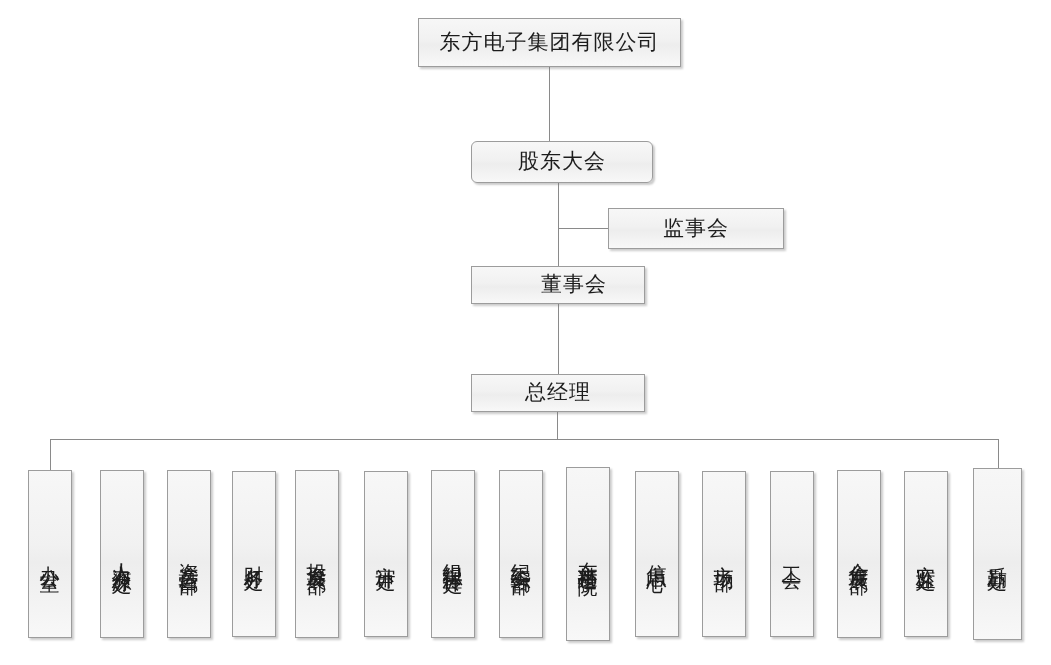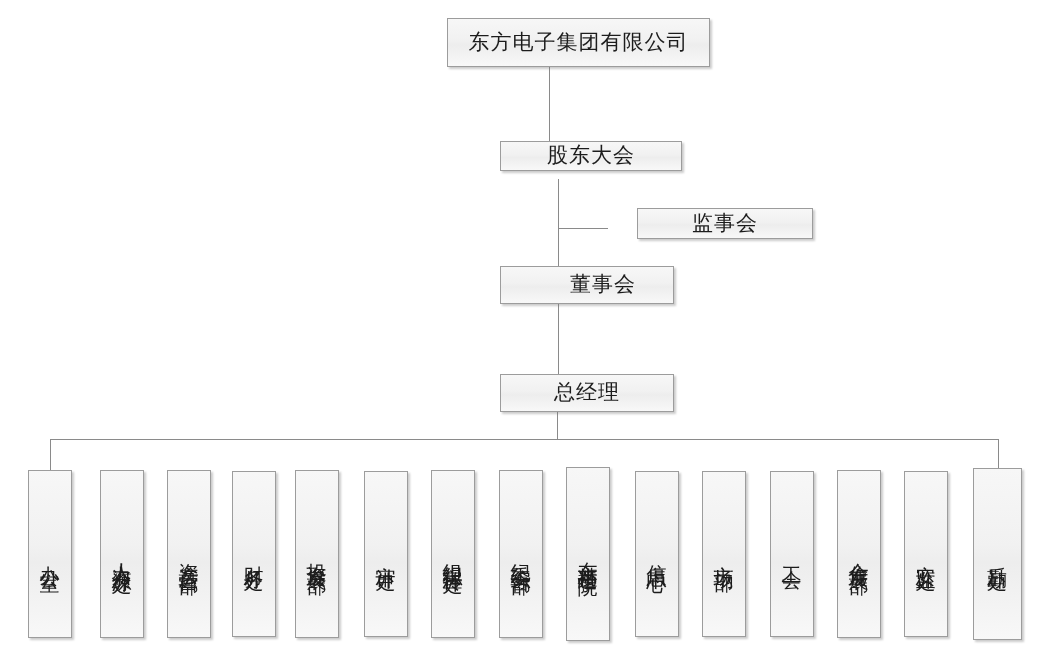--- a/index.html
+++ b/index.html
@@ -32,21 +32,20 @@
     justify-content: center;
     text-align: center;
     line-height: 1.12;
     color: #1c1c1c;
   }
 
   
   .node.horiz {
     font-size: 21px;
     letter-spacing: 1px;
-    margin-left: 29px;
   }
   .node.horiz .label {
     display: block;
     white-space: nowrap;
   }
 
   
   .node.vert {
     font-size: 20px;
     padding: 6px 0;
@@ -86,25 +85,25 @@
   <div class="line h" style="left:50px; top:439px; width:949px;"></div>
 
   <div class="line v" style="left:50px; top:439px; height:31px;"></div>
 
   <div class="line v" style="left:998px; top:439px; height:29px;"></div>
 
   <div class="node horiz" style="left:418px; top:18px; width:263px; height:49px;">
     <span class="label">东方电子集团有限公司</span>
   </div>
 
-  <div class="node horiz" style="left:471px; top:141px; width:182px; height:30px;">
+  <div class="node horiz" style="left:471px; top:141px; width:182px; height:42px;border-radius:6px;">
     <span class="label">股东大会</span>
   </div>
 
-  <div class="node horiz" style="left:608px; top:208px; width:176px; height:31px;">
+  <div class="node horiz" style="left:608px; top:208px; width:176px; height:41px;">
     <span class="label">监事会</span>
   </div>
 
   <div class="node horiz" style="left:471px; top:266px; width:174px; height:38px;padding-left:32px;">
     <span class="label">董事会</span>
   </div>
 
   <div class="node horiz" style="left:471px; top:374px; width:174px; height:38px;">
     <span class="label">总经理</span>
   </div>

